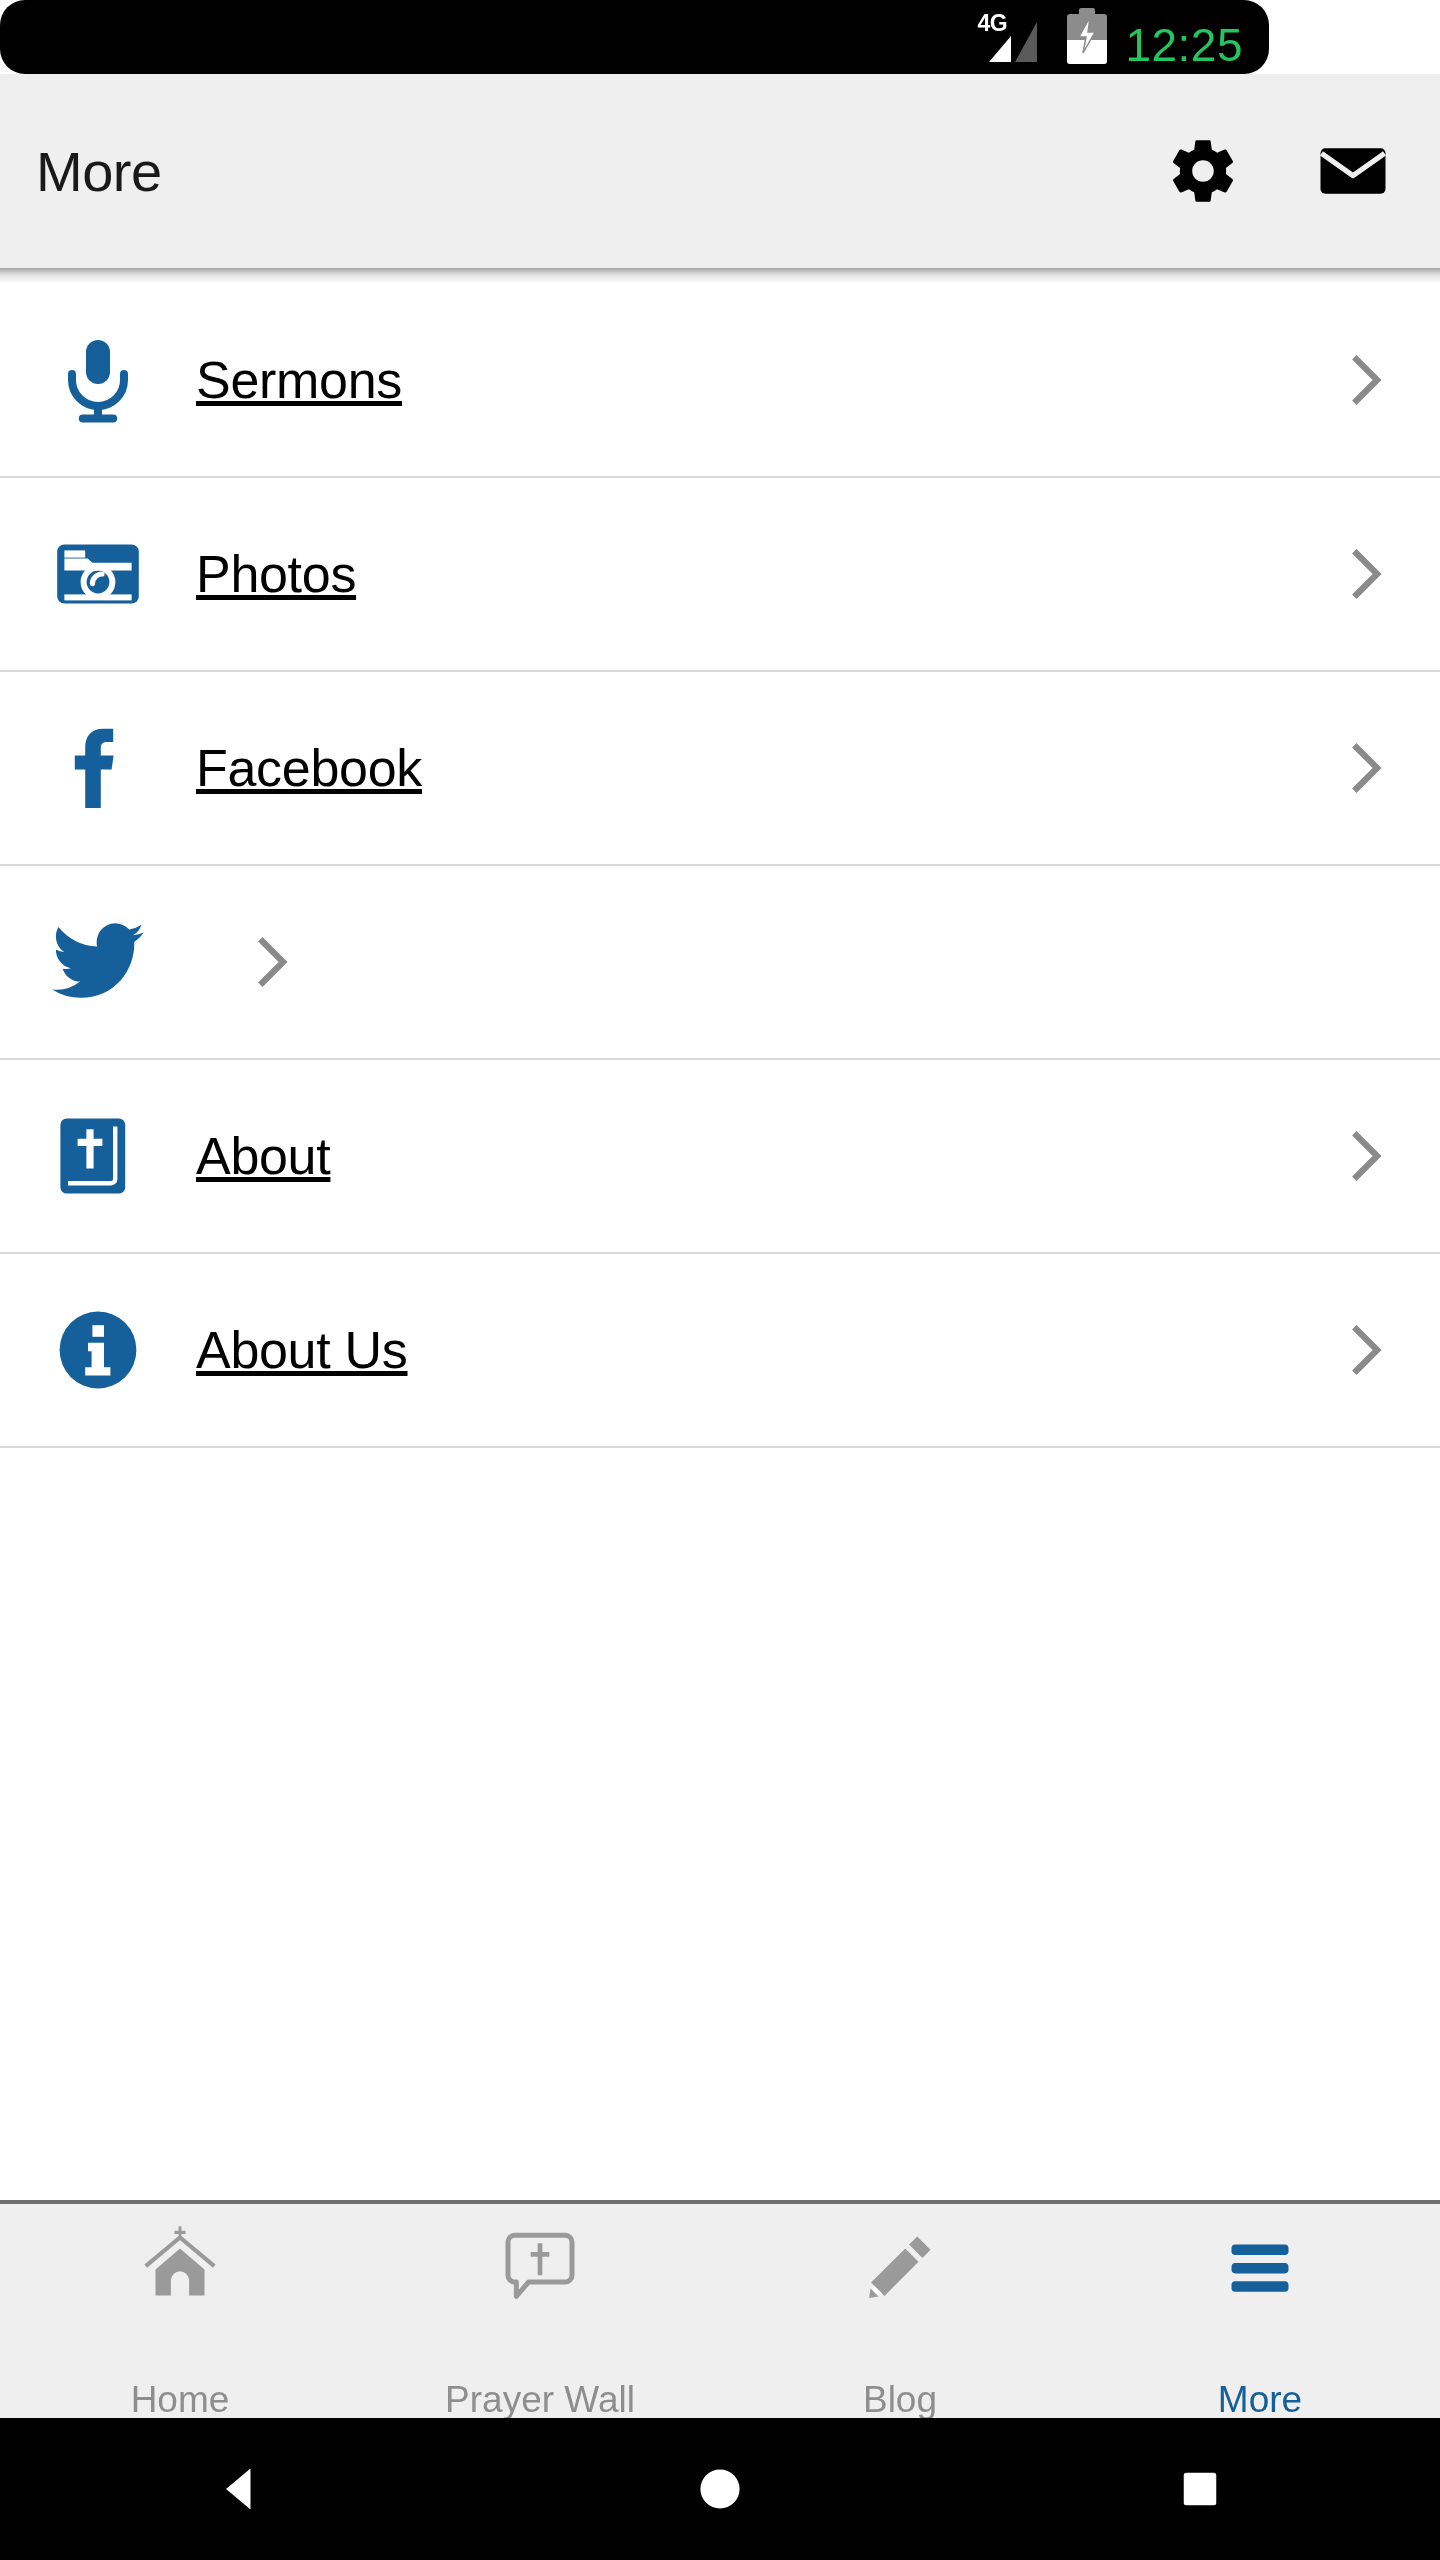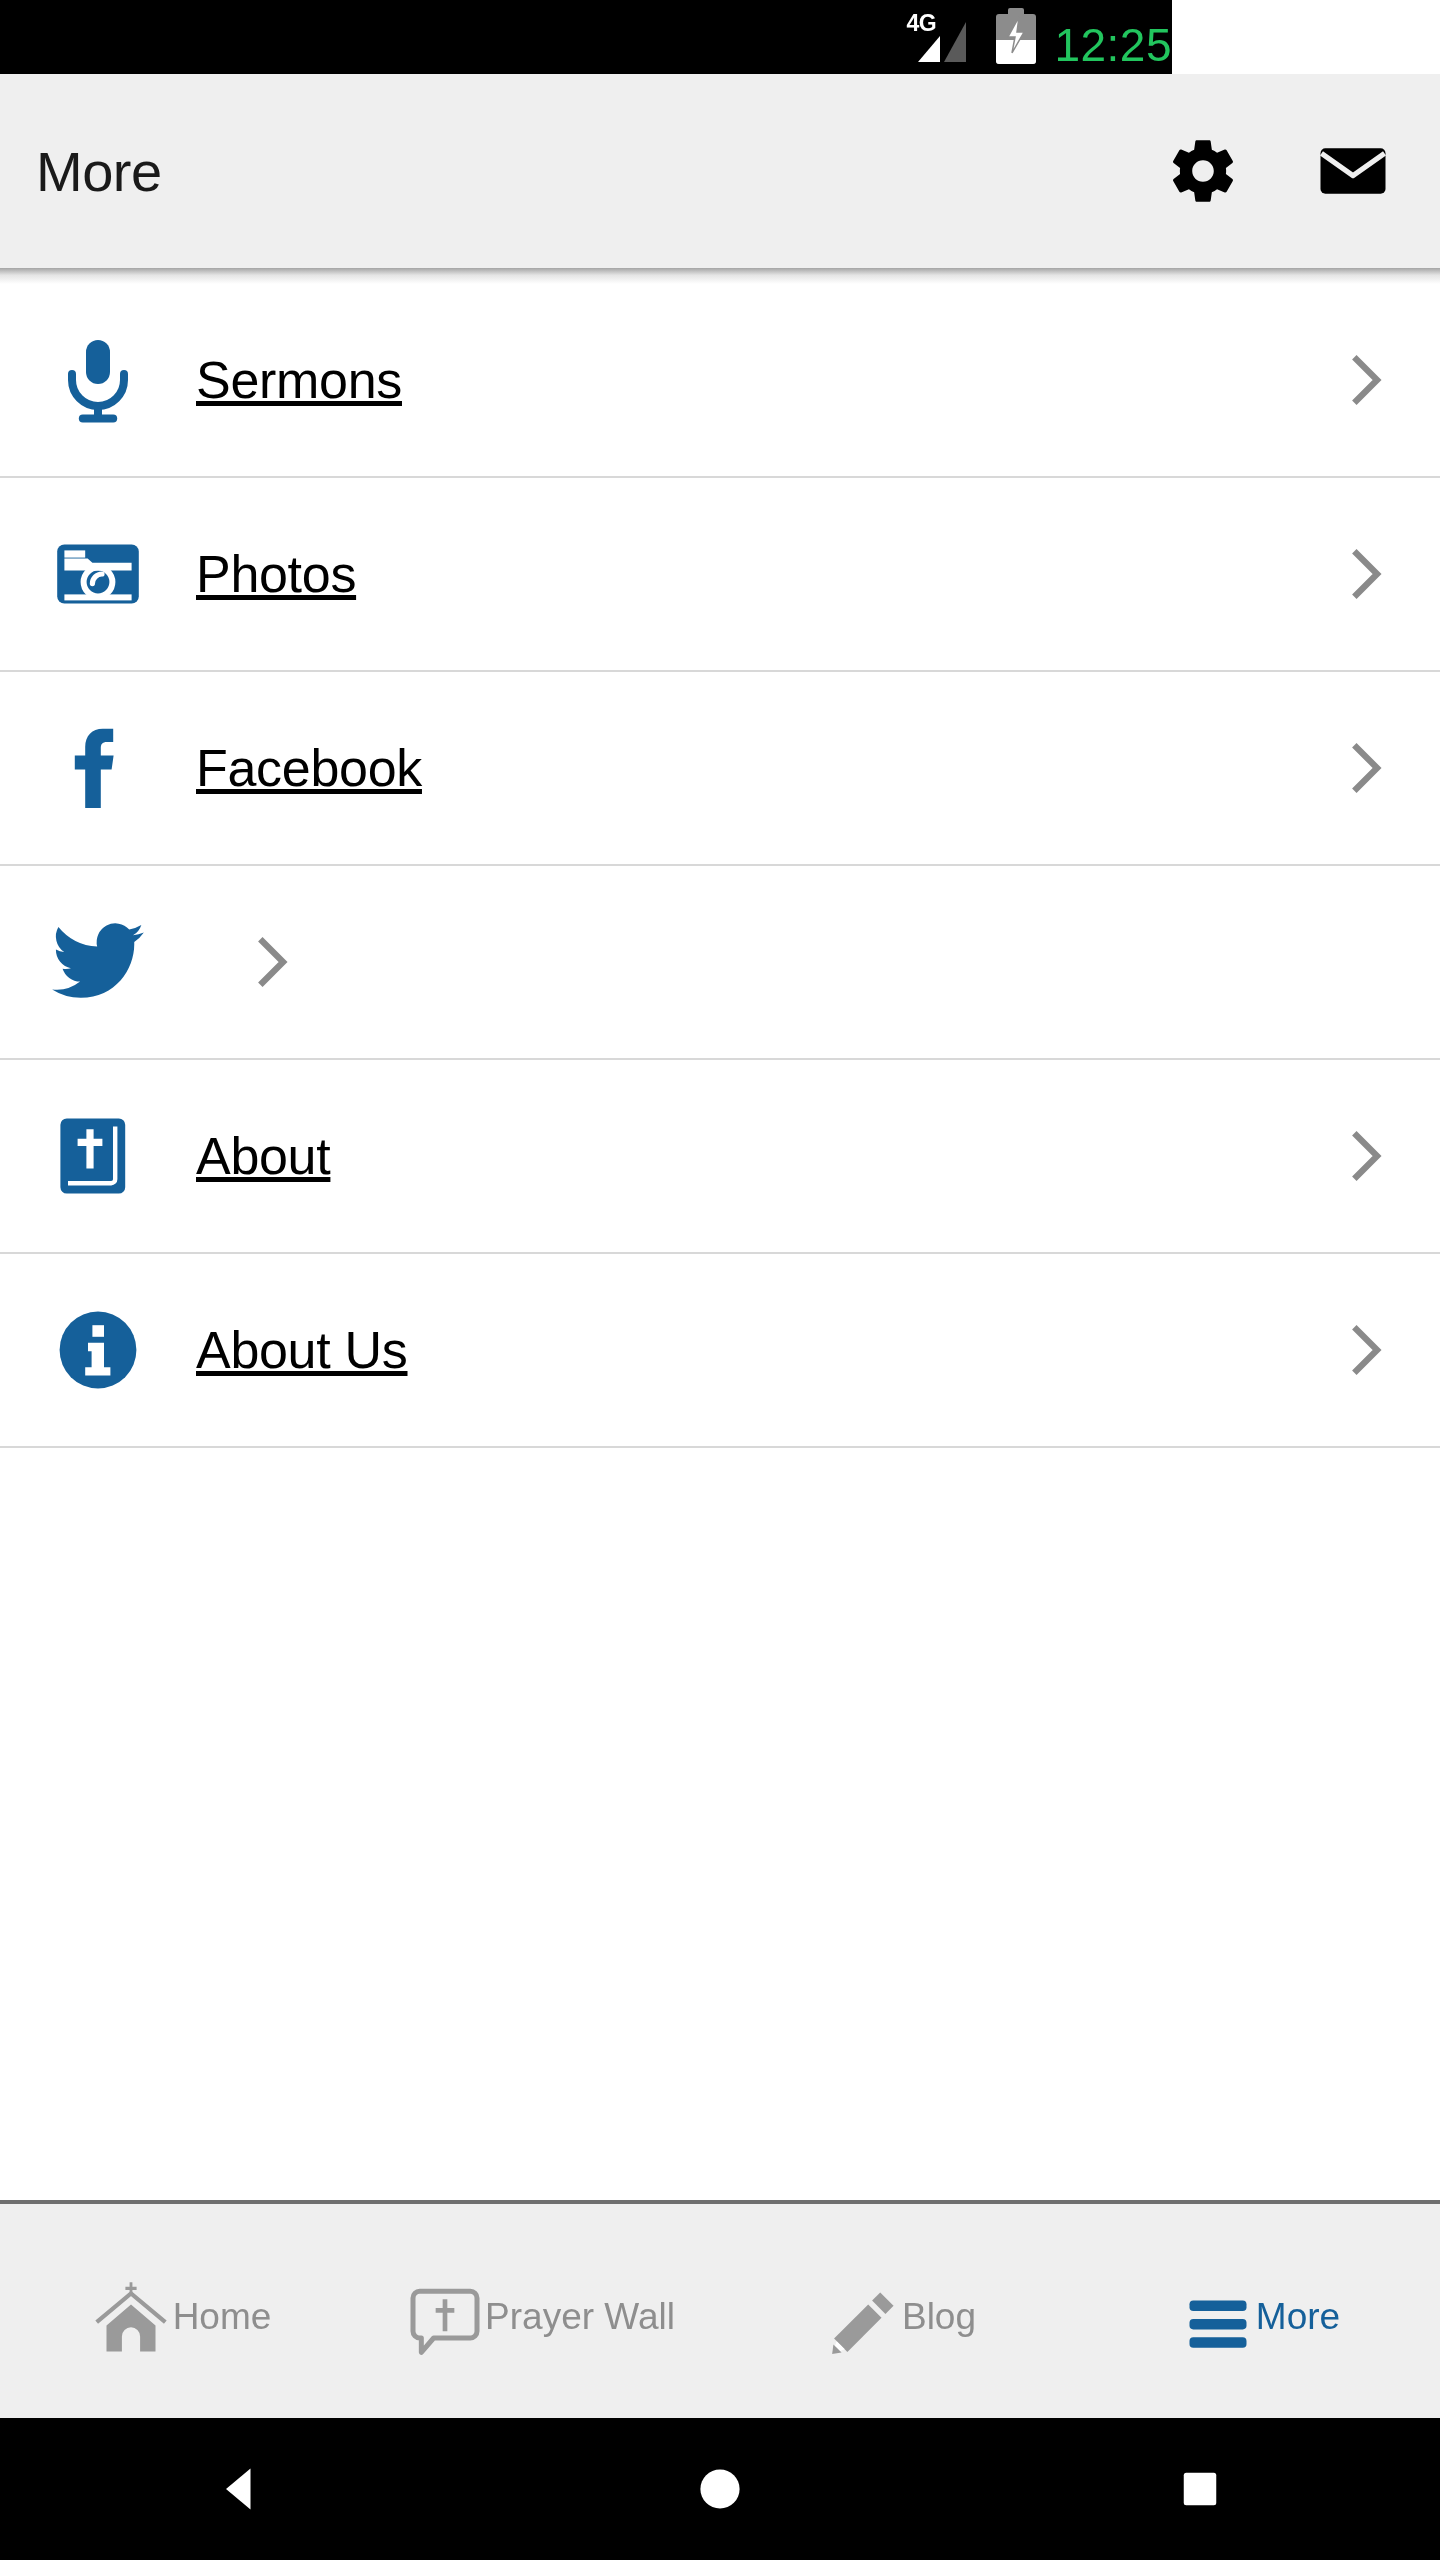--- a/index.html
+++ b/index.html
@@ -6,23 +6,23 @@
   html, body {
     width:1440px; height:2560px;
     background:#ffffff;
     font-family:"Liberation Sans", sans-serif;
     overflow:hidden;
   }
   #app { position:relative; width:1440px; height:2560px; background:#ffffff; }
 
   
   .statusbar{
-    position:absolute; left:0; top:0; width:1172px; height:74px;
+    position:absolute; left:0; top:0; width:1269px; height:74px;
     background:#000000; display:flex; align-items:center;
-    justify-content:flex-end; 
+    justify-content:flex-end; padding-right:26px;border-radius:25px;
   }
   .sb-group{ display:flex; align-items:flex-end; gap:18px; }
   .sig-wrap{ position:relative; width:72px; height:52px; }
   .sig-label{
     position:absolute; left:0; top:-2px;
     color:#ffffff; font-size:23px; font-weight:bold; letter-spacing:-0.5px;
     line-height:1;
   }
   .sig-tri{
     position:absolute; left:8px; bottom:4px; width:52px; height:40px;
@@ -81,22 +81,22 @@
     display:flex; align-items:center; justify-content:center;
   }
 
   
   .tabbar{
     position:absolute; left:0; bottom:142px; width:1440px; height:218px;
     background:#efefef; border-top:4px solid #6f6f6f;
     display:flex; align-items:stretch;
   }
   .tab{
-    flex:1; display:flex; flex-direction:row; align-items:center;
-    justify-content:center; gap:0; padding-top:10px;
+    flex:1; display:flex; flex-direction:column; align-items:center;
+    justify-content:space-between; gap:0; padding-top:10px;
   }
   .tab-icon{ height:92px; display:flex; align-items:flex-end; justify-content:center; }
   .tab-label{ font-size:37px; color:#8e8e8e; line-height:1; }
   .tab.active .tab-label{ color:#15609a; }
 
   
   .navbar{
     position:absolute; left:0; bottom:0; width:1440px; height:142px;
     background:#000000; display:flex; align-items:center; justify-content:space-around;
   }

